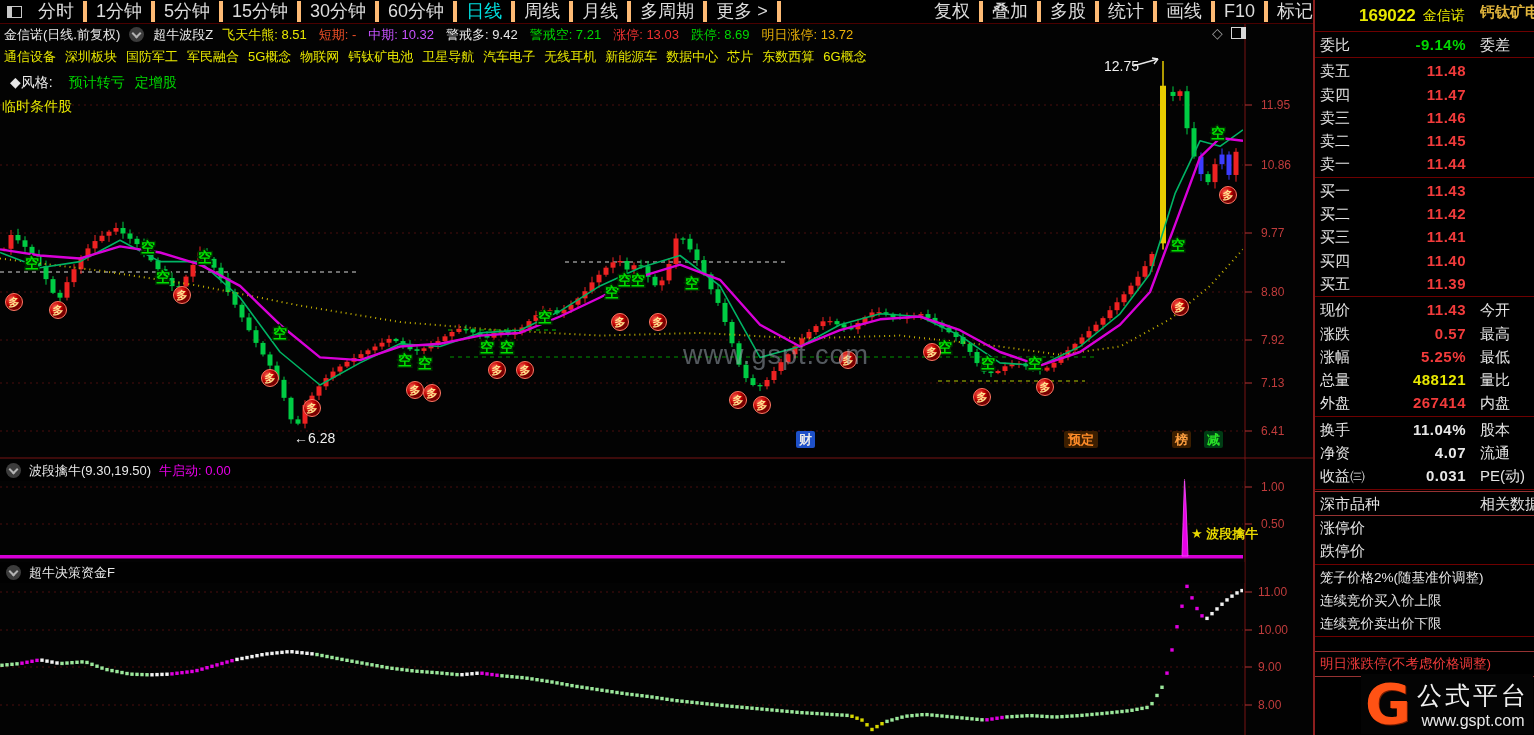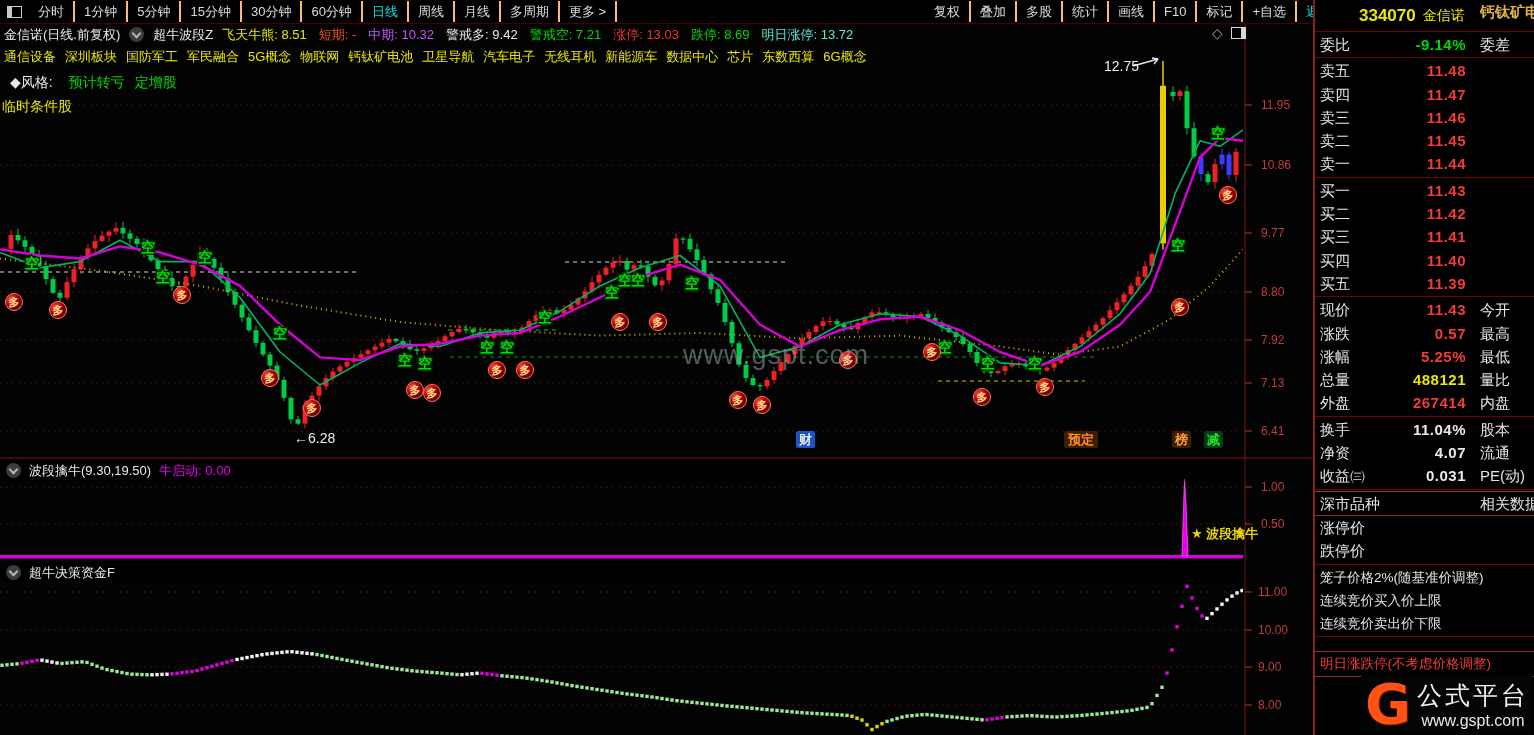--- a/index.html
+++ b/index.html
@@ -4,21 +4,21 @@
 <style>
   html,body{margin:0;padding:0;background:#000;}
   .screen{position:relative;width:1534px;height:735px;background:#030303;overflow:hidden;
           font-family:"Liberation Sans","DejaVu Sans",sans-serif;color:#e8e8e8;-webkit-font-smoothing:none;}
   #paint{position:absolute;left:0;top:0;z-index:1;pointer-events:none;}
   .layer{position:absolute;z-index:3;}
   
   .topbar{left:0;top:0;width:1313px;height:23px;display:flex;align-items:center;background:#000;border-bottom:1px solid #4a0000;}
   .winicon{width:13px;height:10px;border:1.5px solid #c8c8c8;position:relative;margin:0 7px;flex:none;}
   .winicon::before{content:"";position:absolute;left:0;top:0;bottom:0;width:4px;background:#c8c8c8;}
-  .pbtn{padding:0 9px;font-size:13px;color:#dcdcdc;border-right:2px solid #fdba74;line-height:21px;cursor:pointer;white-space:nowrap;}
+  .pbtn{padding:0 9px;font-size:18px;color:#dcdcdc;border-right:4px solid #fdba74;line-height:21px;cursor:pointer;white-space:nowrap;}
   .pbtn.active{color:#00e0e0;}
   .tools{position:absolute;left:925px;top:0;height:23px;display:flex;align-items:center;}
   
   .infobar{left:0;top:24px;height:21px;display:flex;align-items:center;gap:9px;font-size:13px;white-space:nowrap;}
   .chev{width:15px;height:15px;border-radius:50%;background:#3c3c3c;position:relative;flex:none;}
   .chev::after{content:"";position:absolute;left:4px;top:3px;width:5px;height:5px;border-right:2px solid #b4b4b4;border-bottom:2px solid #b4b4b4;transform:rotate(45deg);}
   .tagsbar{left:4px;top:48px;display:flex;gap:9px;font-size:13px;color:#e8e800;white-space:nowrap;}
   .stylebar{left:10px;top:74px;font-size:14px;display:flex;gap:16px;}
   .stylebar .stag{color:#00d800;}
   .tempbar{left:2px;top:98px;font-size:14px;color:#e8e800;}
@@ -832,21 +832,21 @@
     <span class="chev"></span>
     <span>超牛波段Z</span>
     <span id="infofields" style="display:flex;gap:12px;">
         <span style="color: rgb(232, 232, 0);">飞天牛熊: 8.51</span>
         <span style="color: rgb(240, 80, 40);">短期: -</span>
         <span style="color: rgb(200, 83, 255);">中期: 10.32</span>
         <span style="color: rgb(232, 232, 232);">警戒多: 9.42</span>
         <span style="color: rgb(0, 216, 0);">警戒空: 7.21</span>
         <span style="color: rgb(240, 50, 50);">涨停: 13.03</span>
         <span style="color: rgb(0, 216, 0);">跌停: 8.69</span>
-        <span style="color: #5eead4;">明日涨停: 13.72</span>
+        <span style="color: #eab308;">明日涨停: 13.72</span>
       </span>
   </div>
   <div class="layer r2icons">
     <span class="diamond">◇</span>
     <span class="winicon2"></span>
   </div>
 
   <div class="layer tagsbar" id="concepts">
       <span>通信设备</span>
       <span>深圳板块</span>
@@ -882,21 +882,21 @@
 
   <div class="layer phdr" style="top:562px;">
     <span class="chev" style="margin-left:6px;"></span>
     <span>超牛决策资金F</span>
   </div>
 
   <div class="layer watermark">www.gspt.com</div>
 
   <div class="layer qpanel">
     <div class="qhead">
-      <span class="qcode">334070</span>
+      <span class="qcode">169022</span>
       <span class="qname">金信诺</span>
       <span class="qoverlay">钙钛矿电</span>
     </div>
     <div class="qrows" id="qrows">
         <div class="qrow sep">
           <span class="ql">委比</span>
           <span class="qv" style="color: rgb(0, 216, 0);">-9.14%</span>
           <span class="ql2">委差</span>
         </div>
         <div class="qsep" style="margin: 1px 0px;"></div>

